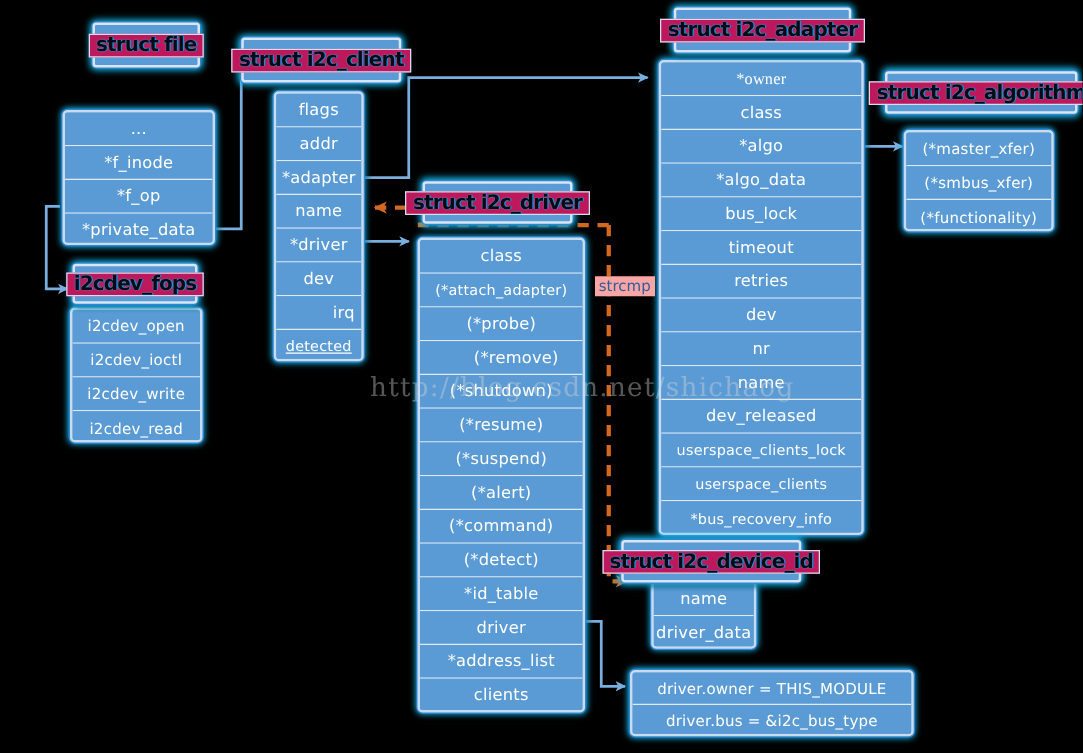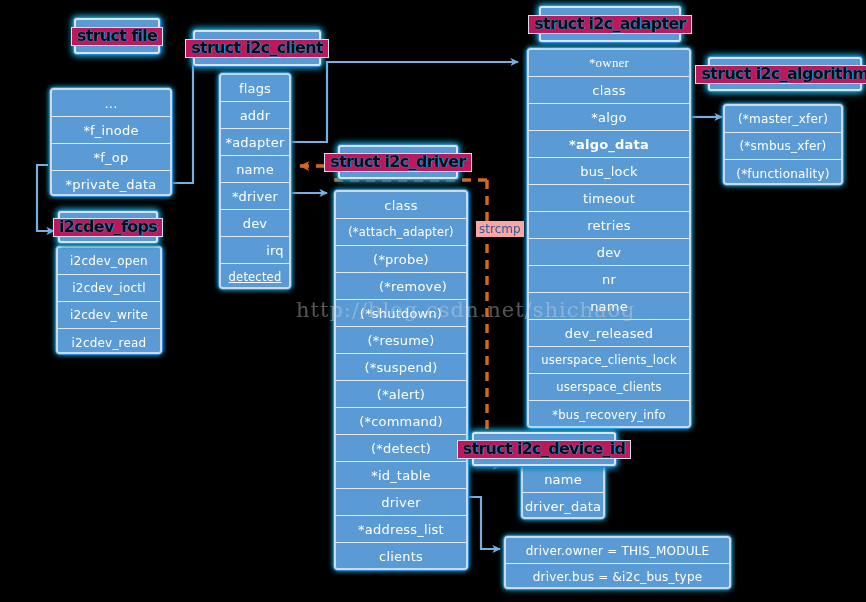--- a/index.html
+++ b/index.html
@@ -174,21 +174,21 @@
 
   <div class="strcmp" style="left:476px;top:221px;">strcmp</div>
 
   <div class="title-chip" style="left:539px;top:6px;width:138px;height:32px;">
     <span>struct i2c_adapter</span>
   </div>
   <div class="stack" style="left:527px;top:48px;width:164px;height:380px;">
     <div class="row" style="height:27px;font-family:Liberation Serif, serif;">*owner</div>
     <div class="row" style="height:27px;">class</div>
     <div class="row" style="height:27px;">*algo</div>
-    <div class="row" style="height:27px;font-weight:bold;">*algo_data</div>
+    <div class="row" style="height:27px;">*algo_data</div>
     <div class="row" style="height:27px;">bus_lock</div>
     <div class="row" style="height:27px;">timeout</div>
     <div class="row" style="height:27px;">retries</div>
     <div class="row" style="height:27px;">dev</div>
     <div class="row" style="height:27px;">nr</div>
     <div class="row" style="height:27px;">name</div>
     <div class="row" style="height:27px;">dev_released</div>
     <div class="row tiny" style="height:27px;">userspace_clients_lock</div>
     <div class="row tiny" style="height:27px;">userspace_clients</div>
     <div class="row tiny" style="height:27px;">*bus_recovery_info</div>
@@ -196,21 +196,21 @@
 
   <div class="title-chip" style="left:708px;top:57px;width:150px;height:30px;">
     <span>struct i2c_algorithm</span>
   </div>
   <div class="stack" style="left:723px;top:104px;width:120px;height:81px;">
     <div class="row small" style="height:27px;">(*master_xfer)</div>
     <div class="row small" style="height:27px;">(*smbus_xfer)</div>
     <div class="row small" style="height:27px;">(*functionality)</div>
   </div>
 
-  <div class="title-chip" style="left:472px;top:432px;width:140px;height:30px;">
+  <div class="title-chip" style="left:497px;top:432px;width:140px;height:30px;">
     <span>struct i2c_device_id</span>
   </div>
   <div class="stack" style="left:521px;top:464px;width:84px;height:55px;">
     <div class="row" style="height:27px;">name</div>
     <div class="row" style="height:26px;">driver_data</div>
   </div>
 
   <div class="stack" style="left:504px;top:536px;width:227px;height:53px;">
     <div class="row small" style="height:26px;">driver.owner = THIS_MODULE</div>
     <div class="row small" style="height:26px;">driver.bus = &amp;i2c_bus_type</div>

